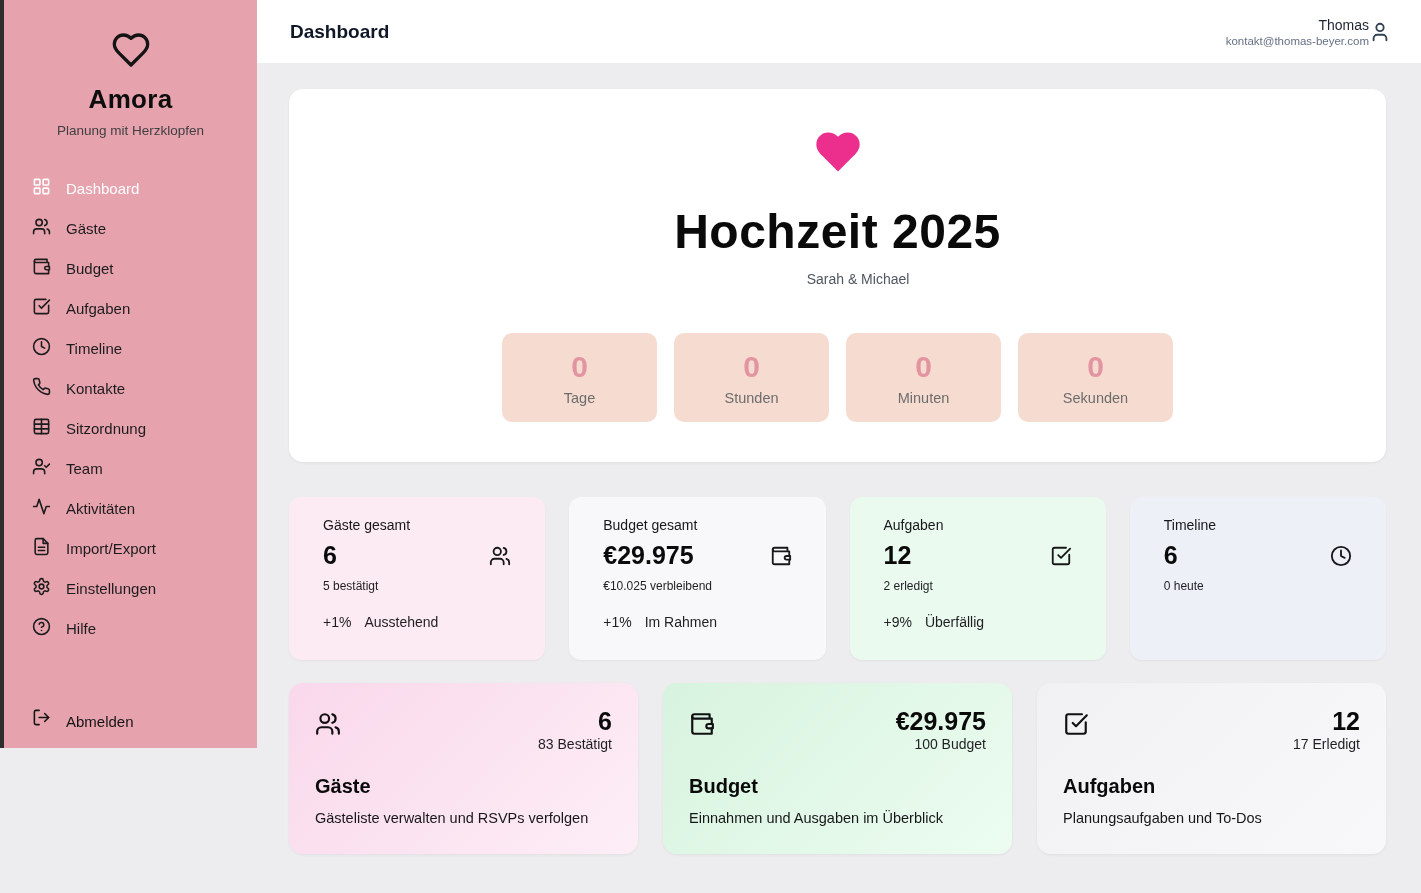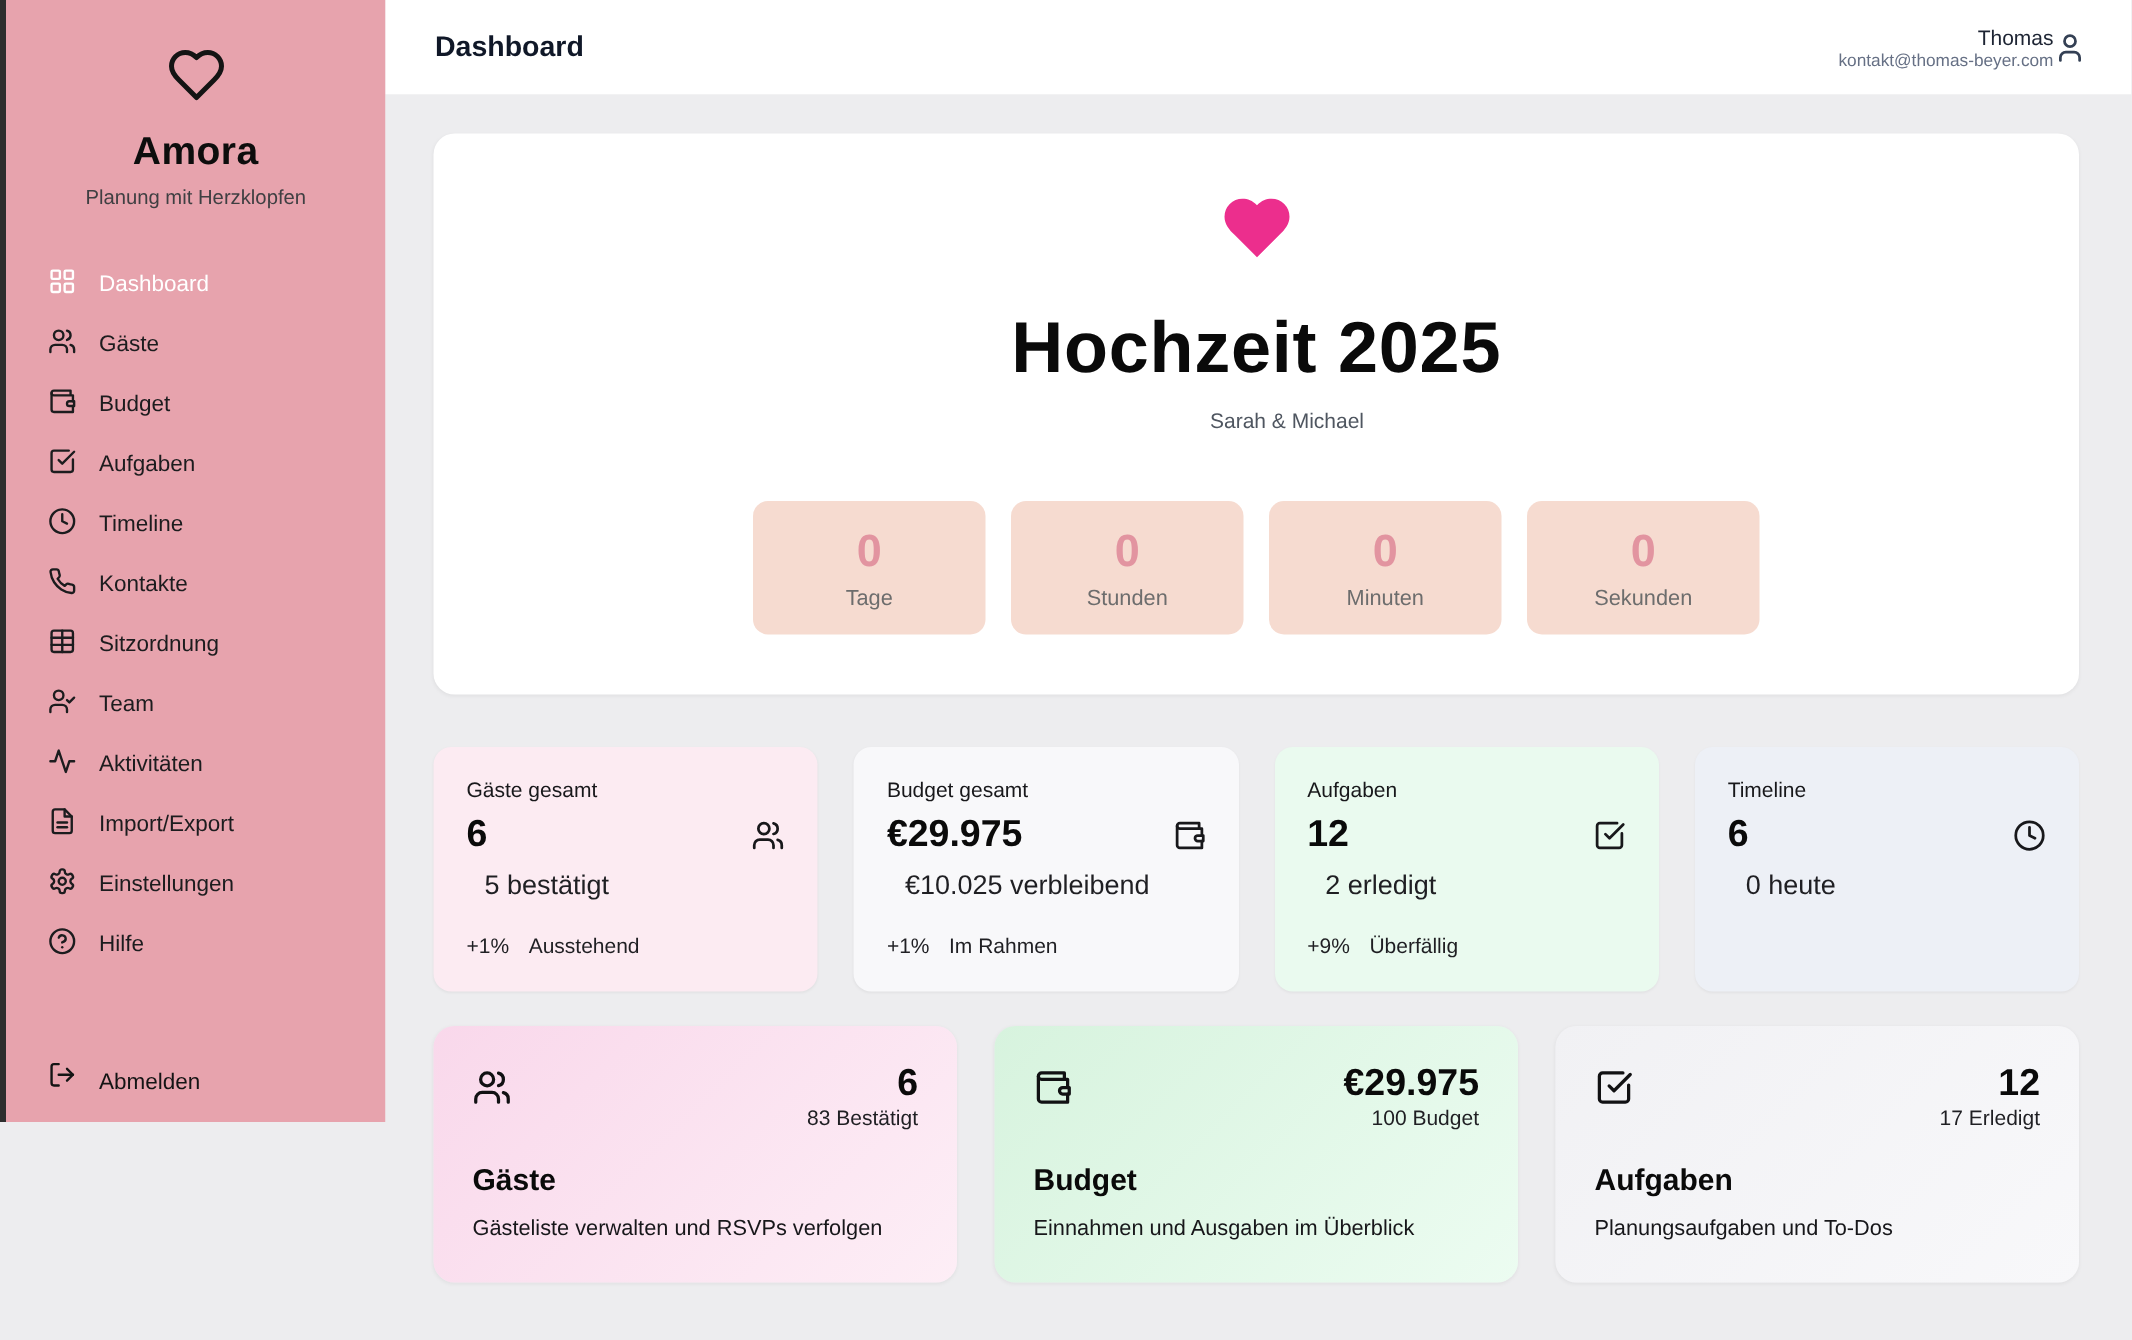--- a/index.html
+++ b/index.html
@@ -64,32 +64,32 @@
     width:155px; height:89px; background:#f6dbd0; border-radius:10px;
     display:flex; flex-direction:column; align-items:center; justify-content:center; gap:6px;
   }
   .cd-value { font-size:30px; font-weight:bold; color:#e294a0; }
   .cd-unit { font-size:14.5px; color:#6d6d6d; }
   .hero-date { font-size:14.5px; color:#8a8f98; margin-top:33px; }
 
   
   .stats { display:grid; grid-template-columns:repeat(4,1fr); gap:24px; margin-top:35px; }
   .stat-card {
-    border-radius:12px; padding:20px 22px; height:163px;
+    border-radius:12px; padding:20px 34px; height:163px;
     box-shadow:0 1px 2px rgba(0,0,0,.05); cursor:pointer;
   }
   .stat-card.c0 { background:#fcebf2; }
   .stat-card.c1 { background:#f8f8fa; }
   .stat-card.c2 { background:#eafaef; }
   .stat-card.c3 { background:#edf0f6; }
   .stat-label { font-size:14px; color:#18181b; }
   .stat-value-row { display:flex; align-items:center; justify-content:space-between; margin-top:8px; }
   .stat-value { font-size:25px; font-weight:bold; color:#0a0a0a; }
   .stat-icon { color:#18181b; display:flex; }
-  .stat-sub { font-size:18px; color:#1f1f23; margin-top:9px;margin-left:12px; }
+  .stat-sub { font-size:12px; color:#1f1f23; margin-top:9px; }
   .stat-delta-row { display:flex; gap:13px; margin-top:21px; font-size:14px; color:#1f1f23; }
 
   
   .features { display:grid; grid-template-columns:repeat(3,1fr); gap:25px; margin-top:23px; }
   .feature-card {
     border-radius:14px; padding:24px 26px; height:171px;
     box-shadow:0 1px 3px rgba(0,0,0,.06); cursor:pointer;
   }
   .feature-card.f0 { background:linear-gradient(135deg,#f9d8eb 0%,#fdeef6 100%); }
   .feature-card.f1 { background:linear-gradient(135deg,#d7f3de 0%,#ecfcf1 100%); }

